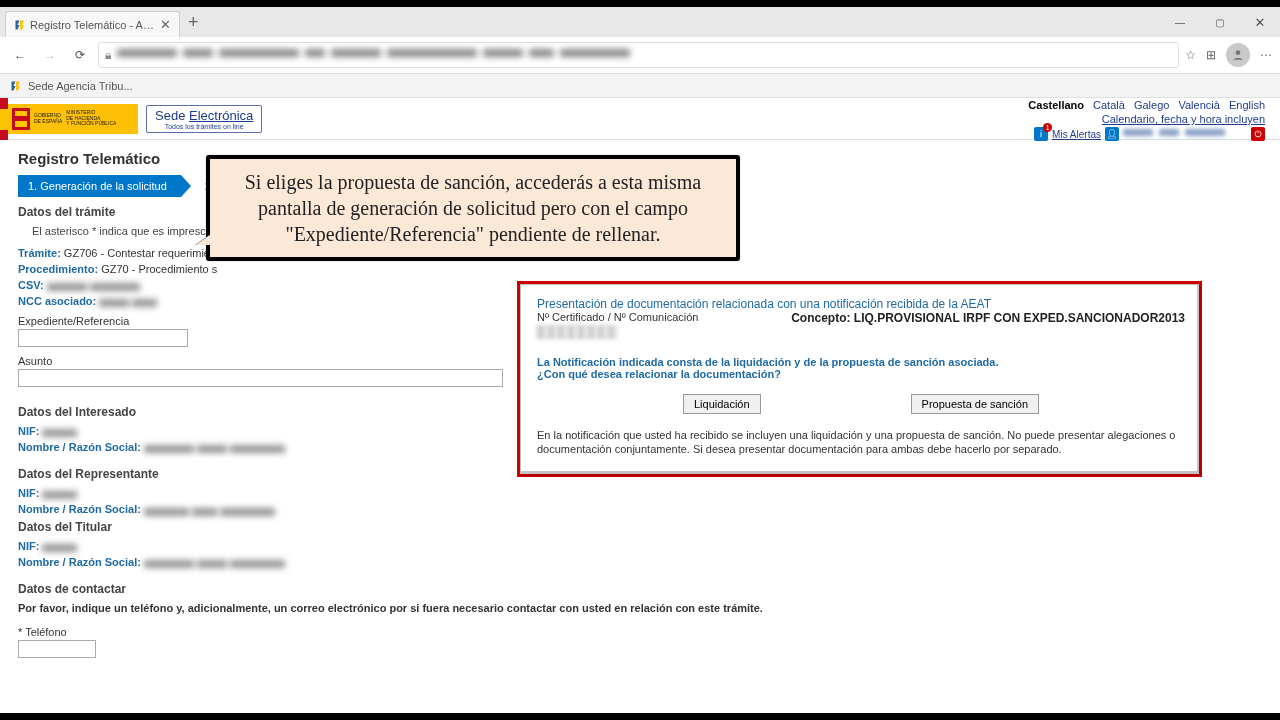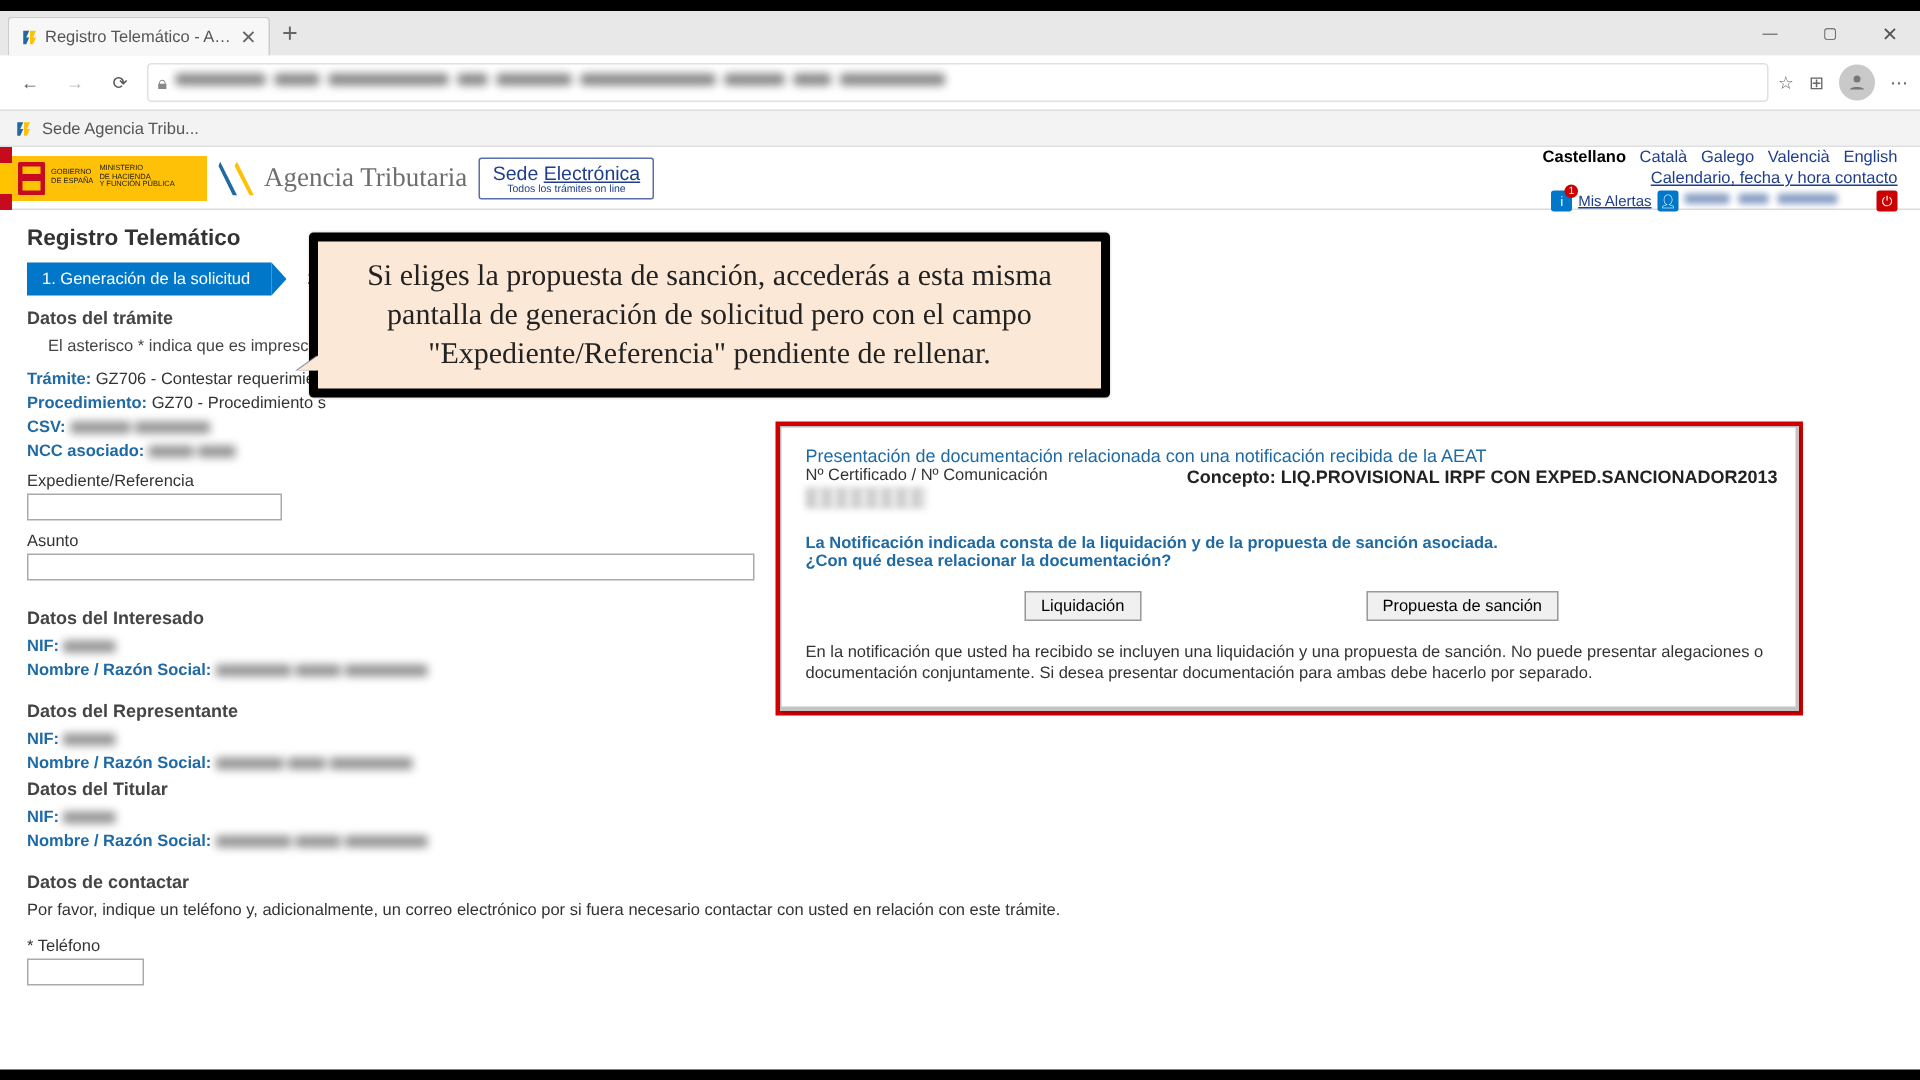--- a/index.html
+++ b/index.html
@@ -84,37 +84,37 @@
   .field-row .lbl { color: #1f6aa4; font-weight: bold; }
   .field-row .val { color: #333; }
   .blurred-val { display: inline-block; height: 10px; filter: blur(3px); vertical-align: middle;}
   .blurred-val span { display:inline-block; background:#959595; height:8px; border-radius:1px; margin-right:3px; }
 
   .plain-label { font-size: 11px; color: #333; margin: 8px 0 2px 0; }
   .input-box { border: 1px solid #aaa; height: 18px; width: 170px; background:#fff; }
   .input-box.wide { width: 485px; }
 
   
-  .callout { position: absolute; left: 206px; top: 155px; width: 534px; background: #fce8d6; border: 6px solid #000000; padding: 10px 14px; font-family: Georgia, serif; font-size: 20px; color: #222; text-align: center; line-height: 1.3; z-index: 50; border-radius: 3px; box-shadow: 0 0 2px rgba(0,0,0,0.2); }
+  .callout { position: absolute; left: 206px; top: 155px; width: 534px; background: #fce8d6; border: 4px solid #000000; padding: 10px 14px; font-family: Georgia, serif; font-size: 20px; color: #222; text-align: center; line-height: 1.3; z-index: 50; border-radius: 3px; box-shadow: 0 0 2px rgba(0,0,0,0.2); }
   .callout::after { content: ""; position: absolute; left: -14px; bottom: 12px; border-top: 10px solid transparent; border-bottom: 0 solid transparent; border-right: 14px solid #fce8d6; filter: drop-shadow(-1px 0 0 #6b7a8f); }
 
   
   .popup { position: absolute; left: 517px; top: 281px; width: 685px; border: 3px solid #d00000; z-index: 40; }
   .popup-inner { border: 1px solid #bbb; border-bottom: 3px solid #c4c4c4; border-right: 2px solid #c4c4c4; background: #fff; padding: 12px 12px 14px 16px; box-shadow: 2px 2px 2px rgba(0,0,0,0.15); }
   .popup-head { color: #1f6aa4; font-weight: normal; font-size: 12px; }
   .cert-label { font-size: 11px; color: #333; }
   .cert-value { display:inline-block; height: 14px; width: 80px; border:1px solid #ccc; filter: blur(2px); background: repeating-linear-gradient(90deg,#ccc,#ccc 6px,#eee 6px,#eee 10px); margin-top:2px; }
   .concepto { font-weight: bold; font-size: 12px; color: #222; float: right; }
   .popup-msg { clear: both; padding-top: 14px; font-size: 11px; color: #1f6aa4; font-weight: bold; }
   .popup-msg .q { display:block; }
   .popup-buttons { margin: 14px 0; text-align: center; display:flex; justify-content:center; gap: 150px; }
   .popup-buttons button { border: 1px solid #999; background: #f0f0f0; padding: 3px 10px; font-size: 11px; cursor: default; }
   .popup-footer { font-size: 11px; color: #333; line-height: 1.3; }
 
-  .contact-note { font-size: 11px; color: #333; margin: 4px 0 8px 0; }
+  .contact-note { font-size: 11px; color: #333; margin: 4px 0 8px 0; font-weight: bold; }
   .contact-row { display: flex; gap: 60px; flex-direction: column; }
   .contact-row .plain-label { margin-top: 4px; }
   .contact-row .input-box.tel { width: 78px; }
   .contact-row .input-box.email { width: 372px; }
 </style>
 </head>
 <body>
 
 <div class="letterbox-top"></div>
 <div class="letterbox-bottom"></div>
@@ -181,41 +181,34 @@
 
 <div class="page">
   <div class="header-strip">
     <div class="spain-flag"></div>
     <div class="logo-block">
       <div class="gov-logo">
         <div class="shield"></div>
         <div class="gov-text"><span>GOBIERNO</span><br><span>DE ESPAÑA</span></div>
         <div class="gov-text"><span>MINISTERIO</span><br><span>DE HACIENDA</span><br><span>Y FUNCIÓN PÚBLICA</span></div>
       </div>
-      <div class="at-logo">
-        <svg viewBox="0 0 50 50">
-            <path fill="#1f6aa4" d="M5 5 L25 45 L20 45 L3 10 Z"></path>
-            <path fill="#ffc107" d="M25 5 L45 45 L40 45 L22 10 Z"></path>
-          </svg>
-        <span class="at-text">Agencia Tributaria</span>
-      </div>
       <div class="sede-box">
         <div class="l1">Sede <u>Electrónica</u></div>
         <div class="l2">Todos los trámites on line</div>
       </div>
     </div>
     <div class="header-right">
       <div class="lang-row">
         <span class="active">Castellano</span>
         <a href="#">Català</a>
         <a href="#">Galego</a>
         <a href="#">Valencià</a>
         <a href="#">English</a>
       </div>
-      <a href="#" class="calendar-link">Calendario, fecha y hora contacto</a>
+      <a href="#" class="calendar-link">Calendario, fecha y hora incluyen</a>
       <div class="user-row">
         <span class="alert-badge">i</span>
         <a href="#" class="txt">Mis Alertas</a>
         <span class="user-icon">👤︎</span>
         <span class="user-blur">
           <span class="blur-strip" style="height:9px">
               <span style="width:30px;height:7px;background:#8aa0c6"></span>
               <span style="width:20px;height:7px;background:#8aa0c6"></span>
               <span style="width:40px;height:7px;background:#8aa0c6"></span>
             </span>

